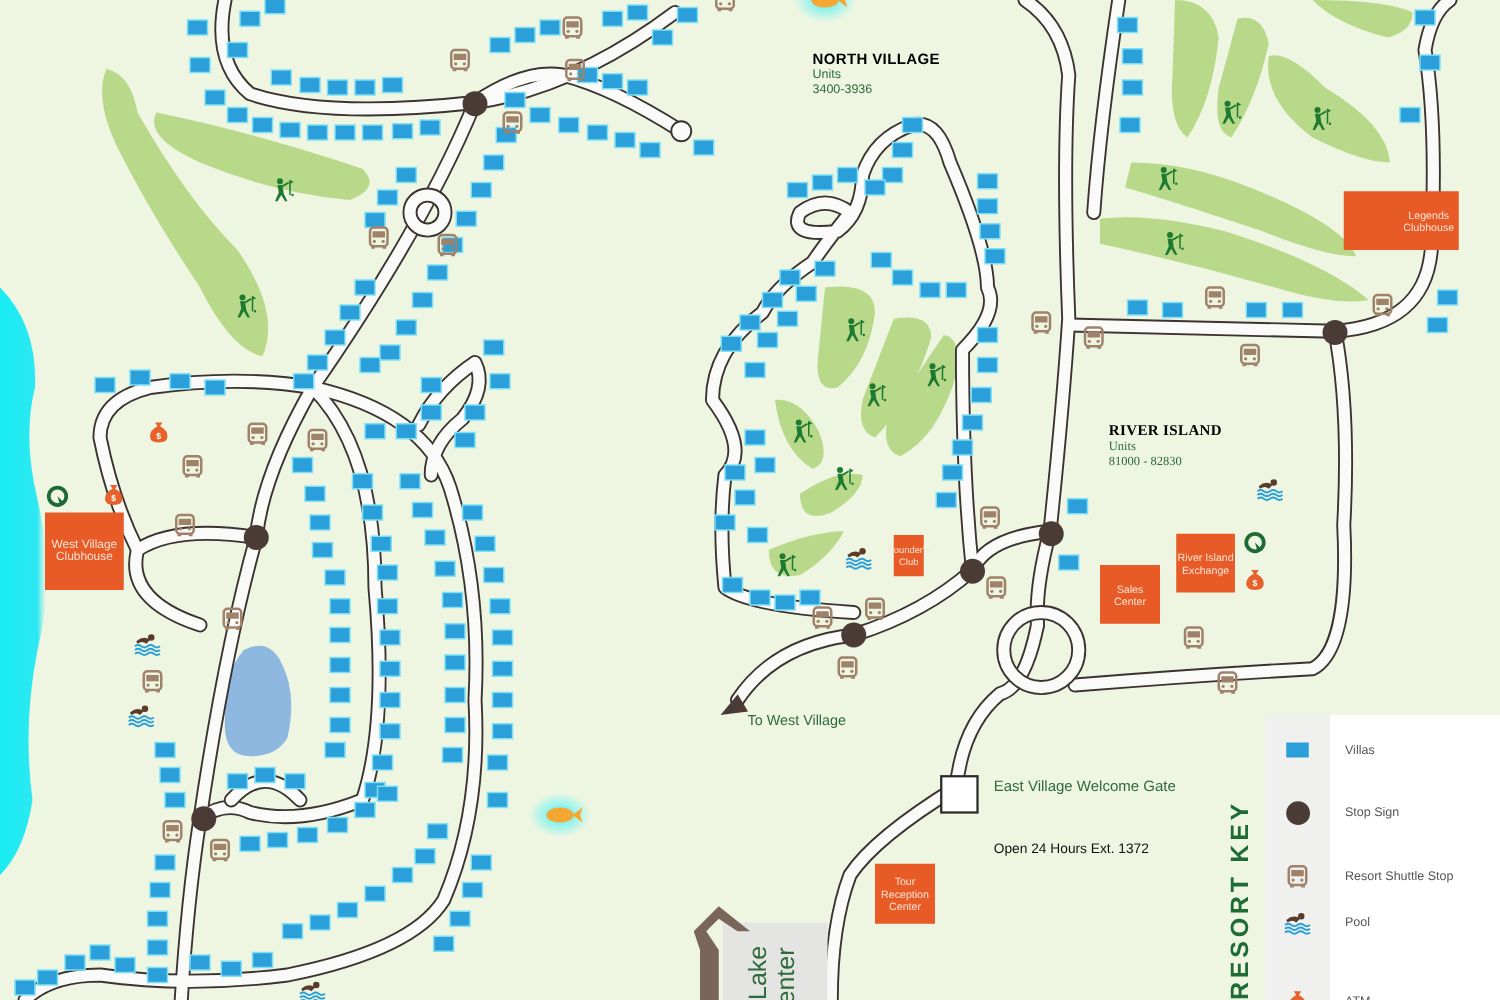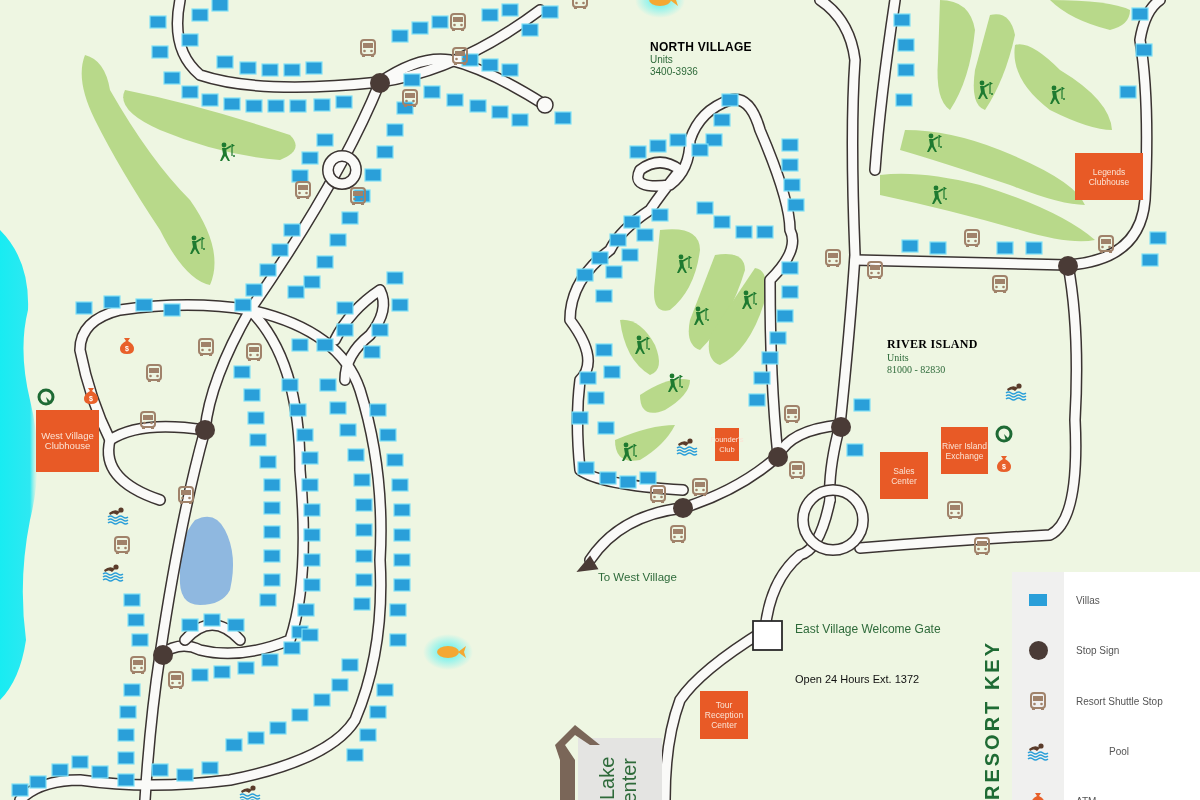--- a/index.html
+++ b/index.html
@@ -431,21 +431,21 @@
   <div class="area-sub">Units</div>
   <div class="area-sub">3400-3936</div>
 </div>
 <div class="lbl" style="left:887px; top:337px;font-family:Liberation Serif, serif;">
   <div class="area-title">RIVER ISLAND</div>
   <div class="area-sub">Units</div>
   <div class="area-sub">81000 - 82830</div>
 </div>
 
 <div class="bldg" style="left:36px; top:410px; width:63px; height:62px; font-size:9.5px;">West Village Clubhouse</div>
-<div class="bldg" style="left:1075px; top:153px; width:68px; height:47px;">Legends Clubhouse</div>
+<div class="bldg" style="left:1075px; top:153px; width:48px; height:47px;padding-left:44px;">Legends Clubhouse</div>
 <div class="bldg" style="left:715px; top:428px; width:24px; height:33px; font-size:7.5px;">Founder's Club</div>
 <div class="bldg" style="left:880px; top:452px; width:48px; height:47px;">Sales Center</div>
 <div class="bldg" style="left:941px; top:427px; width:47px; height:47px;">River Island Exchange</div>
 <div class="bldg" style="left:700px; top:691px; width:48px; height:48px;">Tour Reception Center</div>
 
 <div class="lbl" style="left:795px; top:622px;">
   <div class="green-text" style="font-size:12px;">East Village Welcome Gate</div>
   <div style="font-size:11px; color:#111;margin-top:37px;">Open 24 Hours Ext. 1372</div>
 </div>
 
@@ -472,21 +472,21 @@
     <div class="key-label">Stop Sign</div>
   </div>
   <div class="key-row" style="top:114px;">
     <div class="key-icon">
         <svg width="18" height="20" viewBox="-9 -10 18 20">
           <use href="#shuttle"></use>
         </svg>
       </div>
     <div class="key-label">Resort Shuttle Stop</div>
   </div>
-  <div class="key-row" style="top:164px;gap:33px;">
+  <div class="key-row" style="top:151px;">
     <div class="key-icon">
         <svg width="22" height="20" viewBox="-11 -10 22 20">
           <use href="#pool"></use>
         </svg>
       </div>
     <div class="key-label">Pool</div>
   </div>
   <div class="key-row" style="top:214px;">
     <div class="key-icon">
         <svg width="18" height="20" viewBox="-9 -10 18 20">

